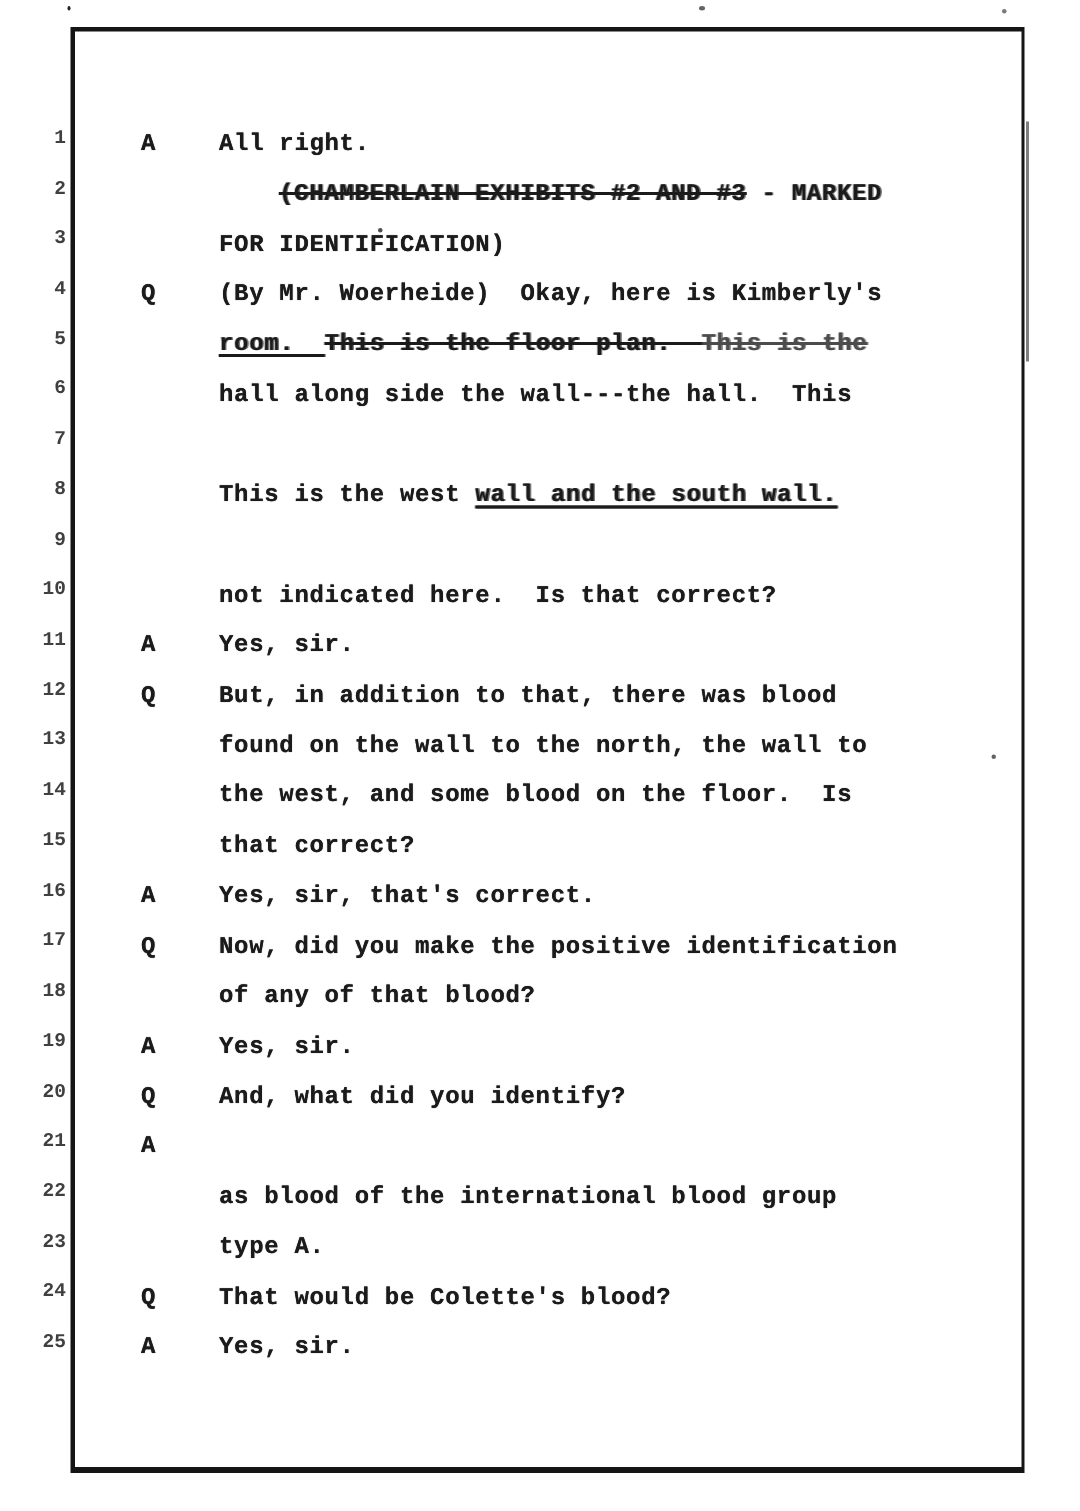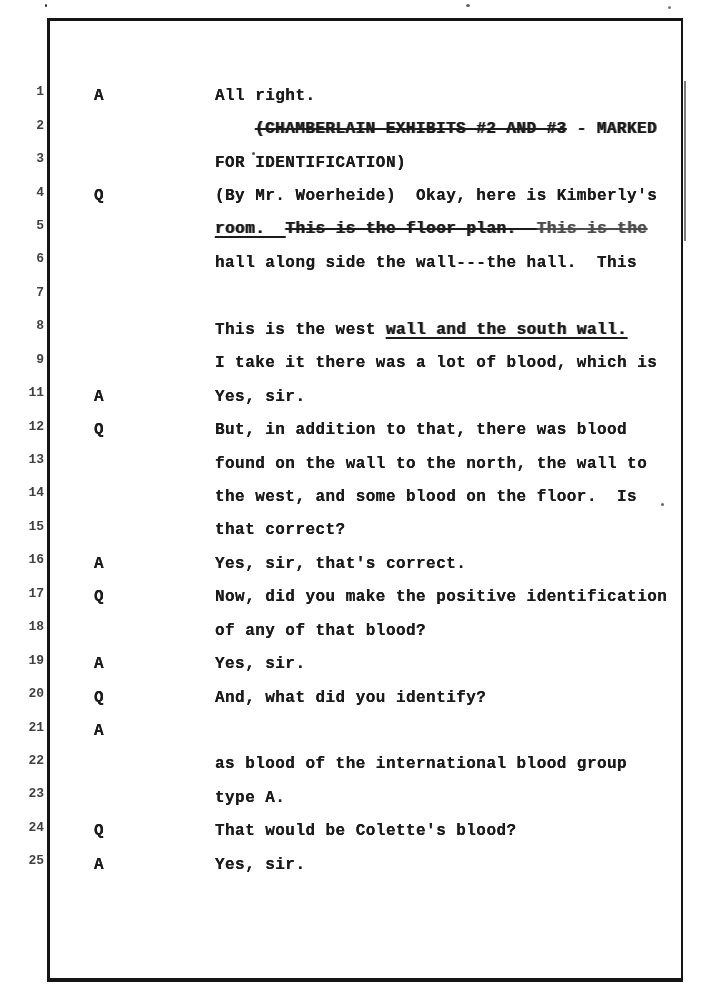--- a/index.html
+++ b/index.html
@@ -64,21 +64,20 @@
   }
   .speaker {
     flex: 0 0 52px;
     margin-left: 50px;
     font-size: 16px;
     font-weight: bold;
     letter-spacing: 0.45px;
     text-shadow: 0 0 0.5px currentColor;
   }
   .text {
-    margin-left: 69px;
     font-size: 16px;
     font-weight: bold;
     letter-spacing: 0.45px;
     text-shadow: 0 0 0.5px currentColor;
   }
   .text.indent { padding-left: 40px; }
   .seg { white-space: pre; }
   .seg.u {
     text-decoration: underline;
     text-decoration-thickness: 2px;
@@ -118,21 +117,22 @@
   <div class="speck s5"></div>
   <div class="lines" id="lines">
       <div class="row"><span class="num">1</span><span class="speaker">A</span><span class="text"><span class="seg">All right.</span></span></div>
       <div class="row"><span class="num">2</span><span class="speaker"></span><span class="text indent"><span class="seg strike smudge">(CHAMBERLAIN EXHIBITS #2 AND #3</span><span class="seg smudge"> - MARKED</span></span></div>
       <div class="row"><span class="num">3</span><span class="speaker"></span><span class="text"><span class="seg">FOR IDENTIFICATION)</span></span></div>
       <div class="row"><span class="num">4</span><span class="speaker">Q</span><span class="text"><span class="seg">(By Mr. Woerheide)  Okay, here is Kimberly's</span></span></div>
       <div class="row"><span class="num">5</span><span class="speaker"></span><span class="text"><span class="seg u smudge">room.  </span><span class="seg strike smudge">This is the floor plan.  </span><span class="seg strike smudge faded">This is the</span></span></div>
       <div class="row"><span class="num">6</span><span class="speaker"></span><span class="text"><span class="seg">hall along side the wall---the hall.  This</span></span></div>
       <div class="row"><span class="num">7</span><span class="speaker"></span></div>
       <div class="row"><span class="num">8</span><span class="speaker"></span><span class="text"><span class="seg">This is the west </span><span class="seg u smudge">wall and the south wall.</span></span></div>
-      <div class="row"><span class="num">9</span><span class="speaker"></span><span class="text"><span class="seg">I take it there was a lot of blood, which is</span></span></div>
+      <div class="row"><span class="num">9</span><span class="speaker"></span></div>
+      <div class="row"><span class="num">10</span><span class="speaker"></span><span class="text"><span class="seg">not indicated here.  Is that correct?</span></span></div>
       <div class="row"><span class="num">11</span><span class="speaker">A</span><span class="text"><span class="seg">Yes, sir.</span></span></div>
       <div class="row"><span class="num">12</span><span class="speaker">Q</span><span class="text"><span class="seg">But, in addition to that, there was blood</span></span></div>
       <div class="row"><span class="num">13</span><span class="speaker"></span><span class="text"><span class="seg">found on the wall to the north, the wall to</span></span></div>
       <div class="row"><span class="num">14</span><span class="speaker"></span><span class="text"><span class="seg">the west, and some blood on the floor.  Is</span></span></div>
       <div class="row"><span class="num">15</span><span class="speaker"></span><span class="text"><span class="seg">that correct?</span></span></div>
       <div class="row"><span class="num">16</span><span class="speaker">A</span><span class="text"><span class="seg">Yes, sir, that's correct.</span></span></div>
       <div class="row"><span class="num">17</span><span class="speaker">Q</span><span class="text"><span class="seg">Now, did you make the positive identification</span></span></div>
       <div class="row"><span class="num">18</span><span class="speaker"></span><span class="text"><span class="seg">of any of that blood?</span></span></div>
       <div class="row"><span class="num">19</span><span class="speaker">A</span><span class="text"><span class="seg">Yes, sir.</span></span></div>
       <div class="row"><span class="num">20</span><span class="speaker">Q</span><span class="text"><span class="seg">And, what did you identify?</span></span></div>

